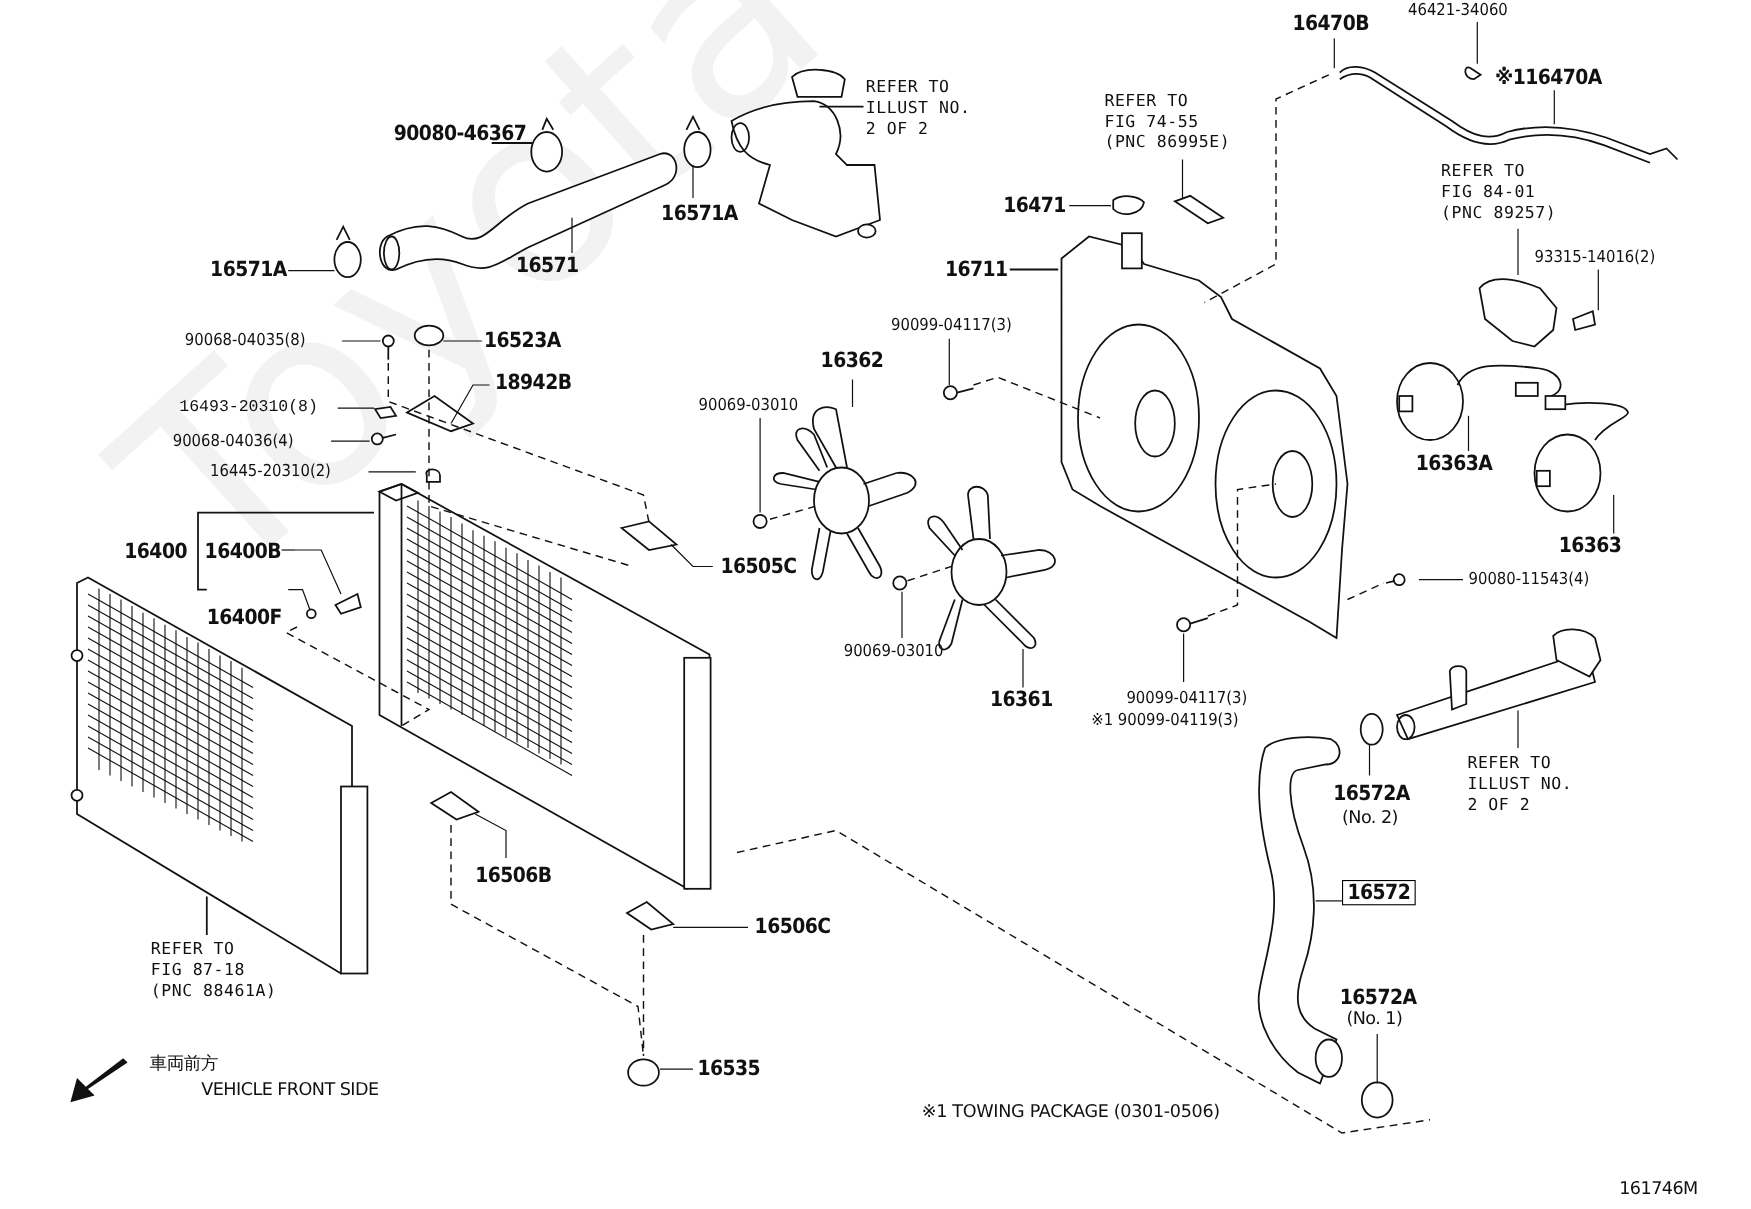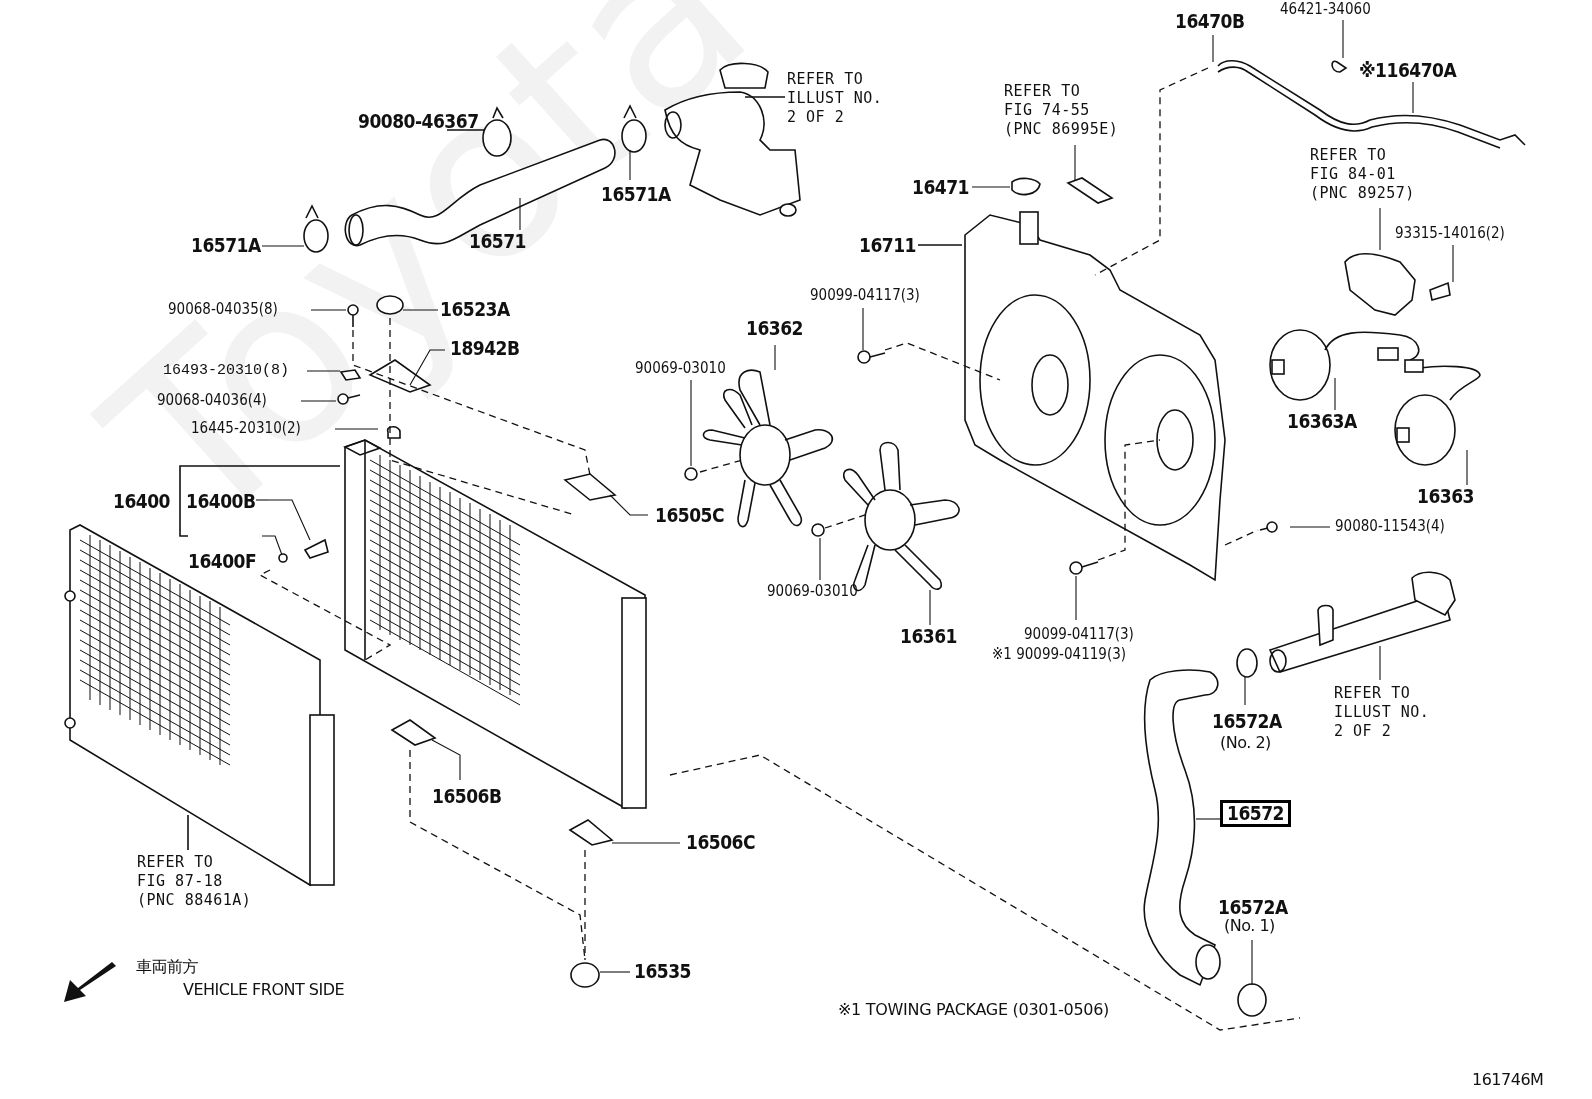--- a/index.html
+++ b/index.html
@@ -4,21 +4,21 @@
 <style>
   html, body { margin:0; padding:0; background:#ffffff; }
   body { width:1592px; height:1099px; position:relative; overflow:hidden;
          font-family:"DejaVu Sans Mono","Liberation Mono",monospace; color:#111; }
   #canvas { position:absolute; left:0; top:0; width:1592px; height:1099px; }
   .lbl { position:absolute; font-family:"DejaVu Sans Condensed","DejaVu Sans",sans-serif;
          font-weight:bold; font-size:19px; letter-spacing:-0.5px; color:#111; white-space:nowrap; line-height:1; }
   .lbl.sm { font-size:15px; font-weight:normal; letter-spacing:0; }
   .lbl.note { font-family:"DejaVu Sans Mono","Liberation Mono",monospace; font-weight:normal; font-size:15px; line-height:19px; letter-spacing:0.5px; }
   .lbl.thin { font-weight:normal; font-size:16px; font-family:"DejaVu Sans","Liberation Sans",sans-serif; }
-  .hl { border:3px solid #000000; padding:1px 4px; background:#fff; }
+  .hl { border:1px solid #000000; padding:1px 4px; background:#fff; }
   .watermark { position:absolute; left:60px; top:380px; transform:rotate(-42deg); transform-origin:left top;
                font-family:"DejaVu Sans","Liberation Sans",sans-serif; font-size:230px; color:#f2f2f2; white-space:nowrap; pointer-events:none; }
   svg .ln { stroke:#111; stroke-width:1.6; fill:none; }
   svg .thin { stroke:#111; stroke-width:1.1; fill:none; }
   svg .dash { stroke:#111; stroke-width:1.3; fill:none; stroke-dasharray:7 5; }
   svg .part { stroke:#111; stroke-width:1.6; fill:#fff; }
   svg .grid { stroke:#111; stroke-width:1; }
 </style>
 </head>
 <body>

